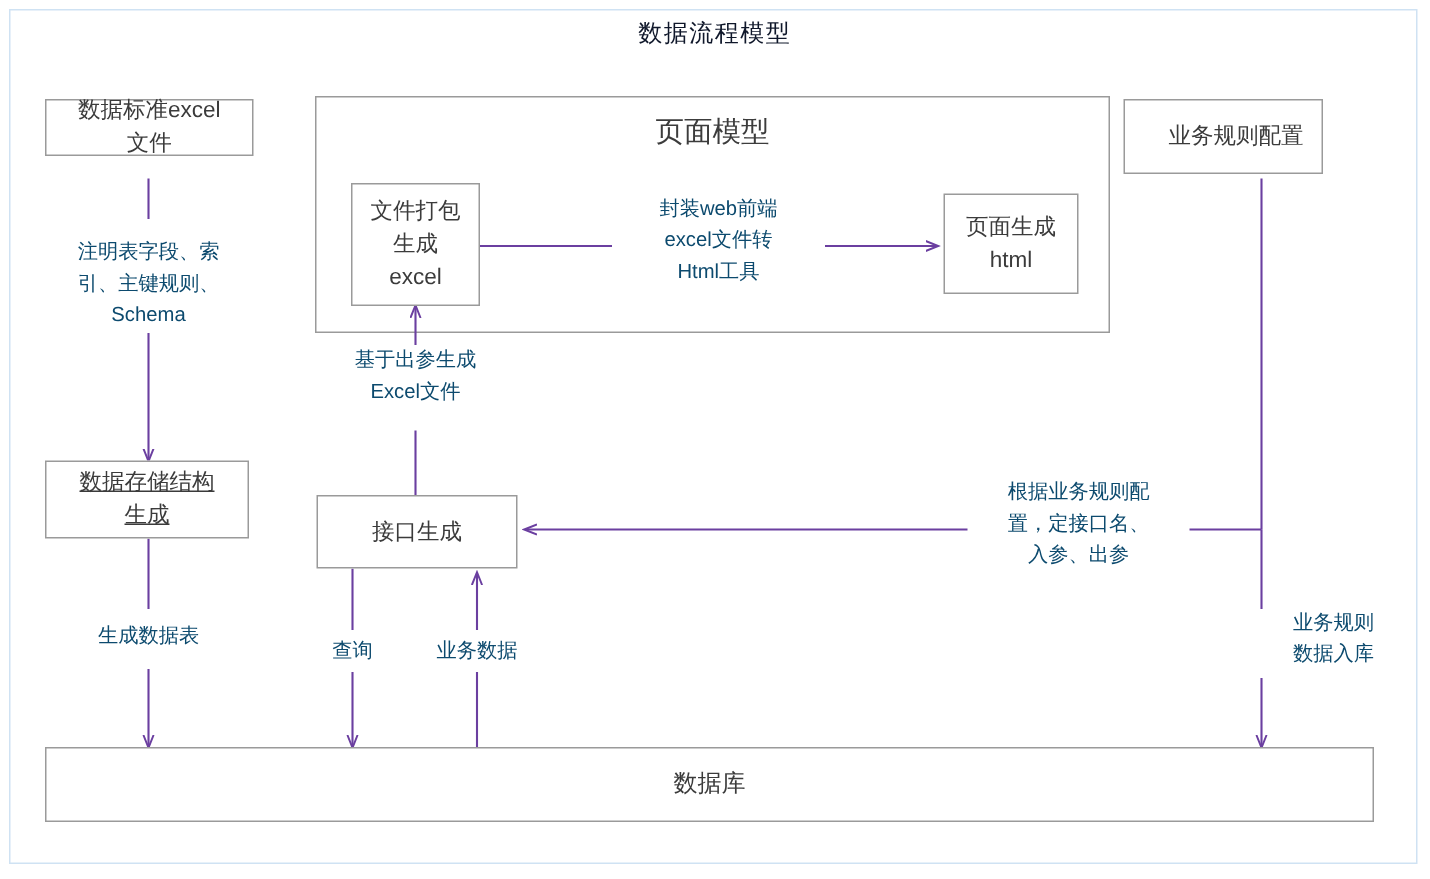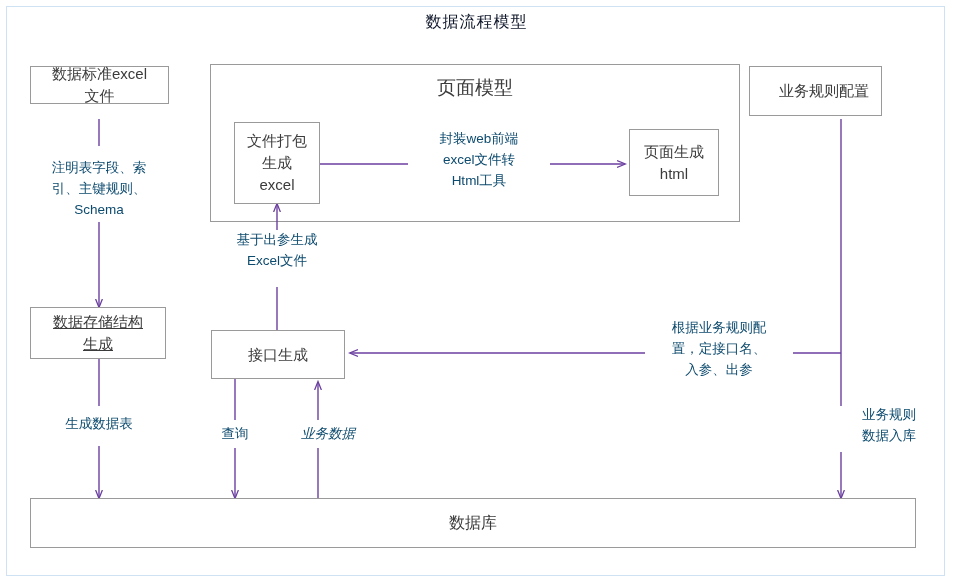--- a/index.html
+++ b/index.html
@@ -158,15 +158,15 @@
 置，定接口名、
 入参、出参</div>
 
   <div class="edge-label" style="left: 853px; top: 405px; width: 72px; white-space: pre-line;">业务规则
 数据入库</div>
 
   <div class="edge-label" style="left: 39px; top: 414px; width: 120px; white-space: pre-line;">生成数据表</div>
 
   <div class="edge-label" style="left: 205px; top: 424px; width: 60px; white-space: pre-line;">查询</div>
 
-  <div class="edge-label" style="left: 289px; top: 424px; width: 78px; white-space: pre-line; font-style: italic;">业务数据</div>
+  <div class="edge-label" style="left: 279px; top: 424px; width: 78px; white-space: pre-line;">业务数据</div>
 
 </div>
 
 </body></html>

